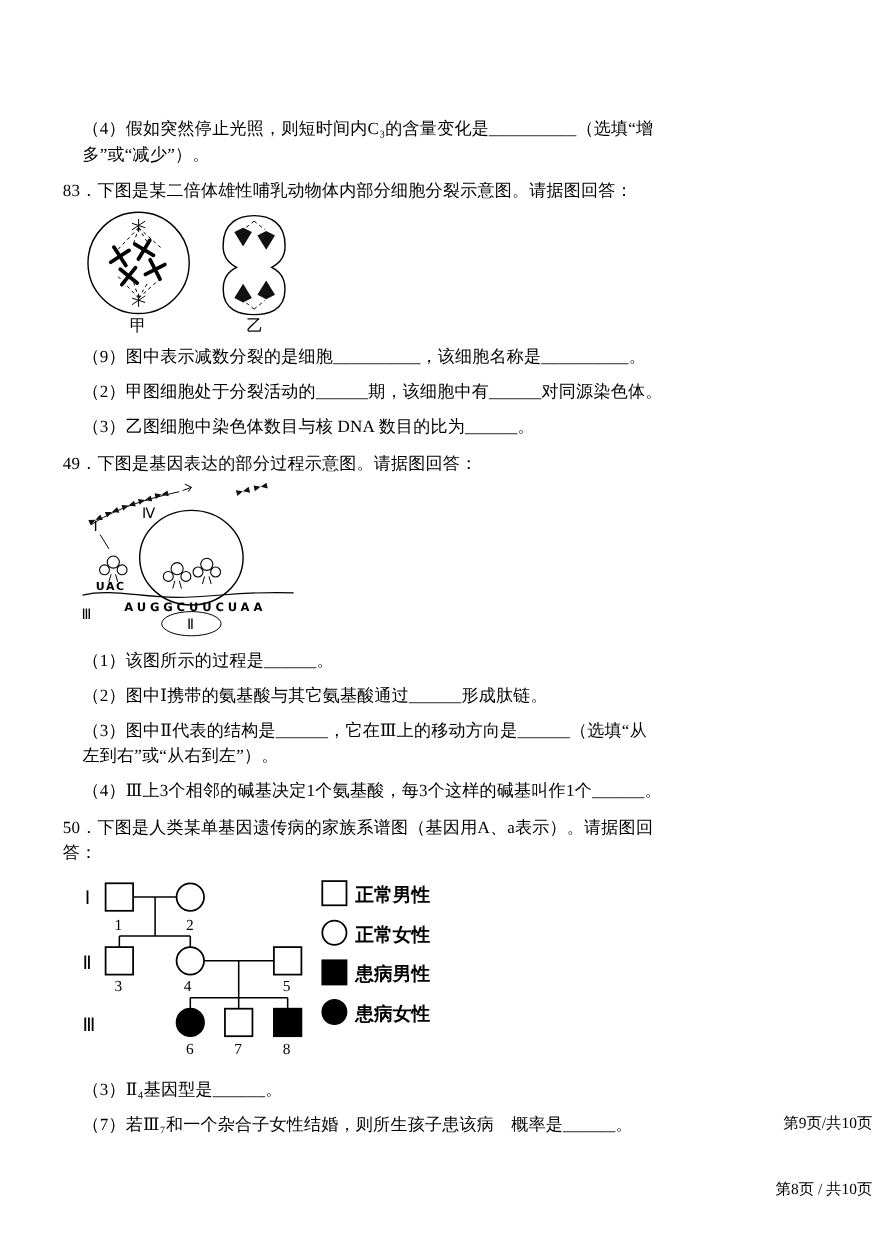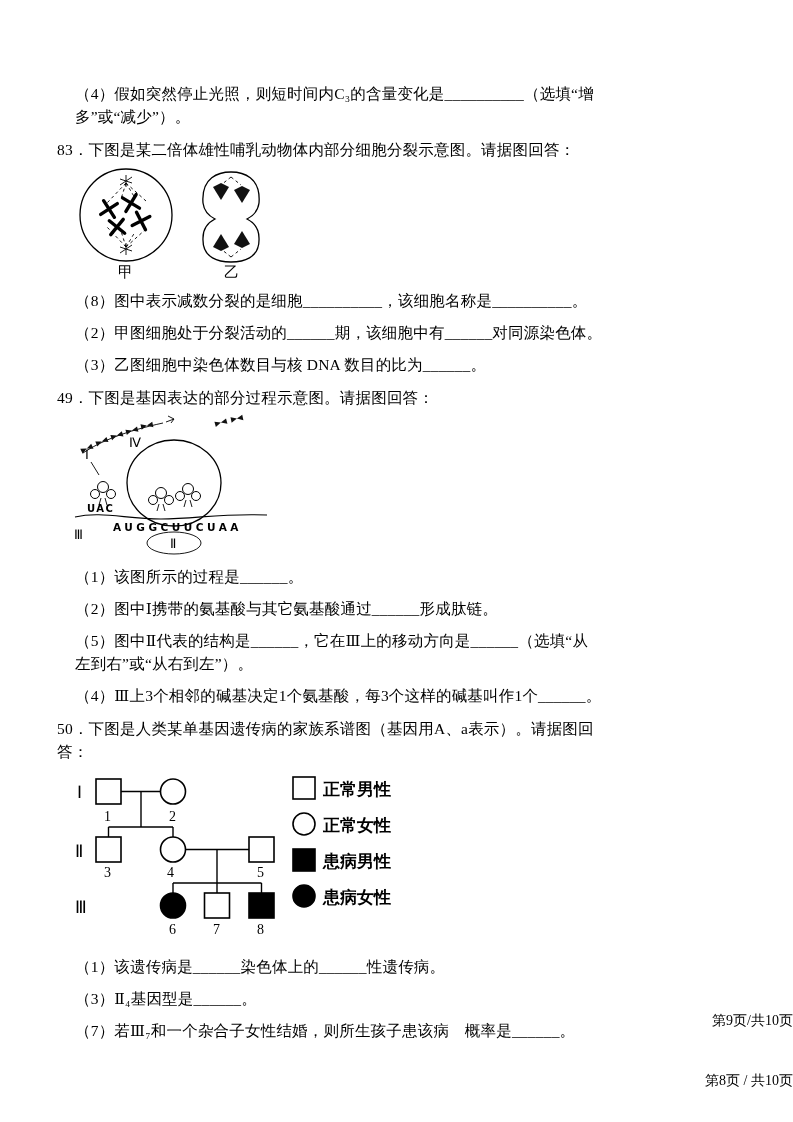--- a/index.html
+++ b/index.html
@@ -1,21 +1,21 @@
 <!DOCTYPE html>
 <html><head>
 <meta charset="utf-8">
 <style>
   html,body{margin:0;padding:0}
   body{
     width:793px;height:1122px;background:#ffffff;color:#000;
     font-family:"Liberation Serif","DejaVu Serif",serif;
     position:relative;overflow:hidden;
   }
-  .page{position:relative;width:661px;height:1122px;padding:82px 58px 0 57px;box-sizing:border-box}
+  .page{position:relative;width:661px;height:1122px;padding:106px 58px 0 57px;box-sizing:border-box}
   p{margin:0}
   .item{font-size:15.5px;line-height:23px;margin:0 0 9px 18px;letter-spacing:.2px}
   .stem{font-size:15.5px;line-height:23px;margin:10px 0 4px 0;letter-spacing:.2px}
   .fig{margin:2px 0 8px 14px}
   .fig-pedigree{margin-bottom:10px}
   svg{display:block}
 
   .ln{fill:none;stroke:#000;stroke-width:1.3}
   .thinln{fill:none;stroke:#000;stroke-width:.9}
   .dash{fill:none;stroke:#000;stroke-width:.9;stroke-dasharray:3 3}
@@ -94,21 +94,21 @@
             </g>
           <g transform="translate(171,77) rotate(180)">
               <path d="M-8,-2 L0,-6 L8,-2 L0,11 Z"></path>
             </g>
         </g>
       </g>
       <text x="153" y="112" class="svg-cn">乙</text>
     </svg>
   </div>
 
-  <p class="item">（8）图中表示减数分裂的是细胞__________，该细胞名称是__________。</p>
+  <p class="item">（9）图中表示减数分裂的是细胞__________，该细胞名称是__________。</p>
   <p class="item">（2）甲图细胞处于分裂活动的______期，该细胞中有______对同源染色体。</p>
   <p class="item">（3）乙图细胞中染色体数目与核 DNA 数目的比为______。</p>
 
   <p class="stem">49．下图是基因表达的部分过程示意图。请据图回答：</p>
 
   <div class="fig fig-gene">
     <svg width="210" height="144" viewBox="0 0 210 144">
       <g>
         <path class="thinln" d="M12,40 C30,28 55,18 92,10"></path>
         <path class="thinln" d="M95,9 L103,6 M103,6 L97,3 M103,6 L100,10"></path>
@@ -167,21 +167,21 @@
       <text x="42" y="118" class="seq">AUGGCUUCUAA</text>
       <text x="3" y="126" class="rlabel">Ⅲ</text>
 
       <ellipse cx="103" cy="130" rx="27" ry="11" class="thinln"></ellipse>
       <text x="99" y="135" class="rlabel">Ⅱ</text>
     </svg>
   </div>
 
   <p class="item">（1）该图所示的过程是______。</p>
   <p class="item">（2）图中Ⅰ携带的氨基酸与其它氨基酸通过______形成肽链。</p>
-  <p class="item">（5）图中Ⅱ代表的结构是______，它在Ⅲ上的移动方向是______（选填“从左到右”或“从右到左”）。</p>
+  <p class="item">（3）图中Ⅱ代表的结构是______，它在Ⅲ上的移动方向是______（选填“从左到右”或“从右到左”）。</p>
   <p class="item">（4）Ⅲ上3个相邻的碱基决定1个氨基酸，每3个这样的碱基叫作1个______。</p>
 
   <p class="stem">50．下图是人类某单基因遗传病的家族系谱图（基因用A、a表示）。请据图回答：</p>
 
   <div class="fig fig-pedigree">
     <svg width="350" height="178" viewBox="0 0 350 178">
       <text x="6" y="31" class="gen">Ⅰ</text>
       <text x="4" y="90" class="gen">Ⅱ</text>
       <text x="4" y="146" class="gen">Ⅲ</text>
 
@@ -221,20 +221,19 @@
       <circle cx="233" cy="57" r="11" class="sym"></circle>
       <rect x="222" y="82" width="22" height="22" class="sym-f"></rect>
       <circle cx="233" cy="129" r="11" class="sym-f"></circle>
       <text x="252" y="28" class="legend-t">正常男性</text>
       <text x="252" y="64" class="legend-t">正常女性</text>
       <text x="252" y="100" class="legend-t">患病男性</text>
       <text x="252" y="136" class="legend-t">患病女性</text>
     </svg>
   </div>
 
-  <p class="item">（1）该遗传病是______染色体上的______性遗传病。</p>
   <p class="item">（3）Ⅱ₄基因型是______。</p>
   <p class="item">（7）若Ⅲ₇和一个杂合子女性结婚，则所生孩子患该病　概率是______。</p>
 
   <div class="footer footer-inner">第9页/共10页</div>
   <div class="footer footer-outer">第8页 / 共10页</div>
 
 </div>
 
 </body></html>

